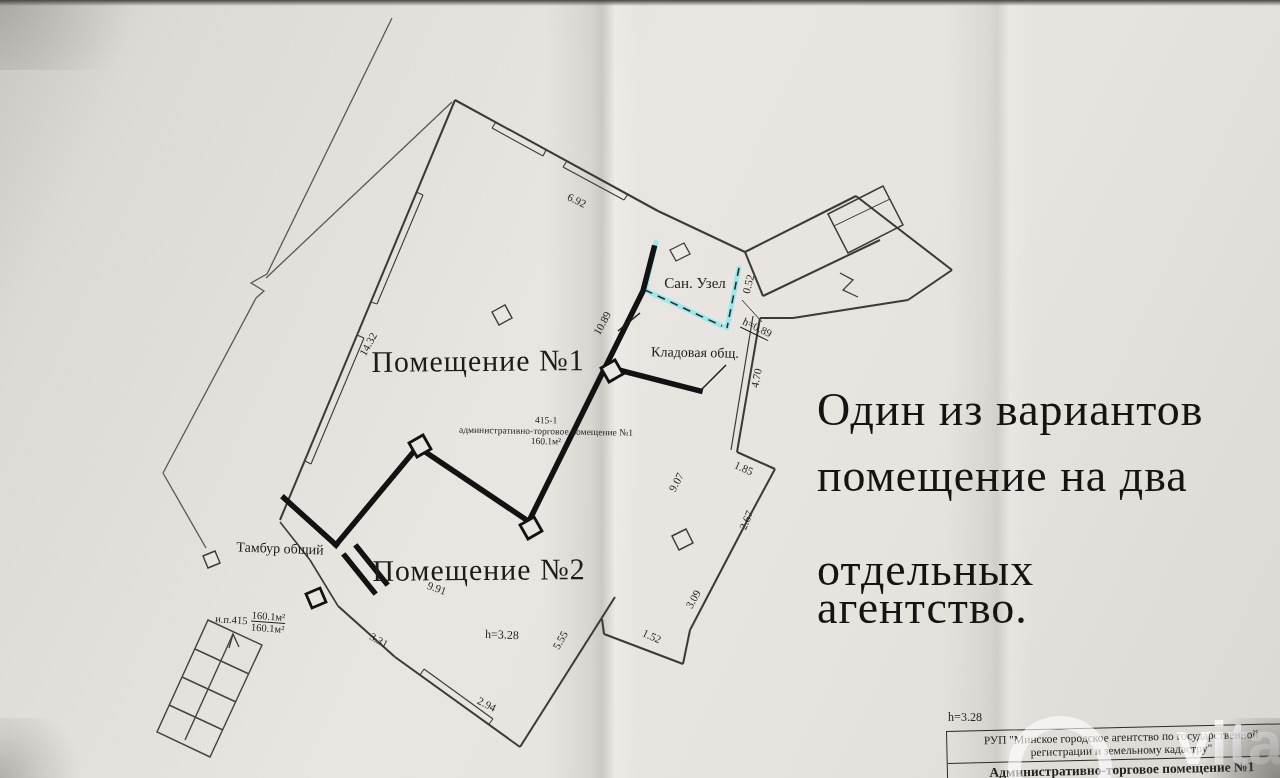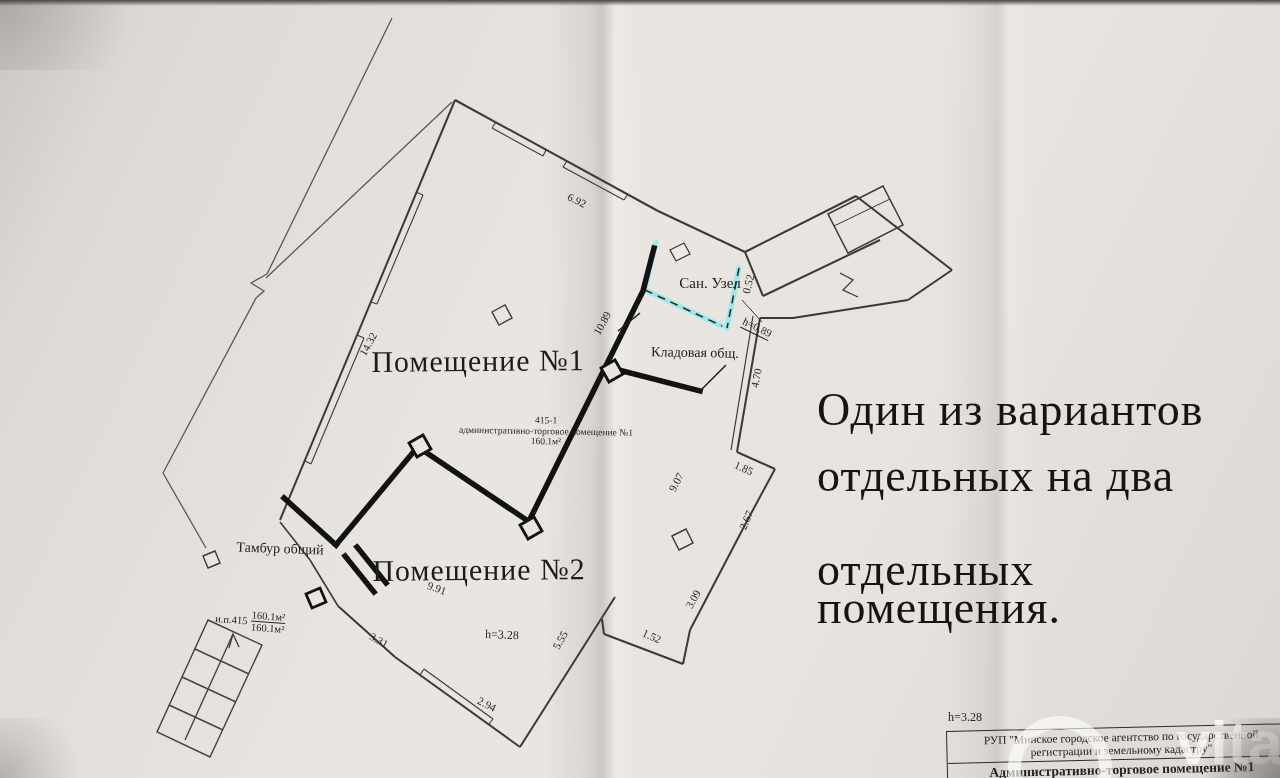--- a/index.html
+++ b/index.html
@@ -158,21 +158,21 @@
     <path d="M195,649 L249,674"></path>
     <path d="M182,677 L236,702"></path>
     <path d="M169,705 L223,730"></path>
     <path d="M233,634 L185,740"></path>
     <path d="M229,648 L233,634 L239,647"></path>
   </g>
 </svg>
 
 <div class="lbl room" style="left:478px;top:361px;transform:translate(-50%,-50%) rotate(-0.5deg);">Помещение №1</div>
 <div class="lbl room" style="left:479px;top:570px;transform:translate(-50%,-50%) rotate(-0.5deg);">Помещение №2</div>
-<div class="lbl" style="left:695px;top:283px;font-size:15px;transform:translate(-50%,-50%);margin-left:15px;">Сан. Узел</div>
+<div class="lbl" style="left:695px;top:283px;font-size:15px;transform:translate(-50%,-50%);">Сан. Узел</div>
 <div class="lbl mid" style="left:695px;top:353px;transform:translate(-50%,-50%) rotate(1deg);">Кладовая общ.</div>
 <div class="lbl mid" style="left:280px;top:549px;transform:translate(-50%,-50%) rotate(2deg);">Тамбур общий</div>
 
 <div class="lbl tiny" style="left:546px;top:431px;transform:translate(-50%,-50%) rotate(1deg);">
   <div>415-1</div>
   <div>административно-торговое помещение №1</div>
   <div>160.1м²</div>
 </div>
 
 <div class="lbl unit-note" style="left:250px;top:621px;transform:translate(-50%,-50%) rotate(4deg);">
@@ -194,23 +194,23 @@
 <div class="lbl dim" style="left:746px;top:520px;transform:translate(-50%,-50%) rotate(-66deg);">2.67</div>
 <div class="lbl dim" style="left:693px;top:599px;transform:translate(-50%,-50%) rotate(-60deg);">3.09</div>
 <div class="lbl dim" style="left:652px;top:636px;transform:translate(-50%,-50%) rotate(25deg);">1.52</div>
 <div class="lbl dim" style="left:560px;top:640px;transform:translate(-50%,-50%) rotate(-60deg);">5.55</div>
 <div class="lbl dim" style="left:487px;top:704px;transform:translate(-50%,-50%) rotate(27deg);">2.94</div>
 <div class="lbl dim" style="left:379px;top:640px;transform:translate(-50%,-50%) rotate(29deg);">3.31</div>
 <div class="lbl dim" style="left:437px;top:588px;transform:translate(-50%,-50%) rotate(20deg);">9.91</div>
 <div class="lbl dim" style="left:502px;top:635px;font-size:12px;transform:translate(-50%,-50%) rotate(2deg);">h=3.28</div>
 
 <div class="side-line" style="top:383px;">Один из вариантов</div>
-<div class="side-line" style="top:449px;">отдельных на два</div>
+<div class="side-line" style="top:449px;">помещение на два</div>
 <div class="side-line" style="top:515px;margin-top:28px;">отдельных</div>
-<div class="side-line" style="top:581px;">помещения.</div>
+<div class="side-line" style="top:581px;">агентство.</div>
 
 <div class="lbl dim" style="left:965px;top:717px;font-size:12px;transform:translate(-50%,-50%);">h=3.28</div>
 <div class="stamp">
   <div class="org">
     <div>РУП "Минское городское агентство по государственной</div>
     <div>регистрации и земельному кадастру"</div>
   </div>
   <div class="premise">Административно-торговое помещение №1</div>
 </div>
 

